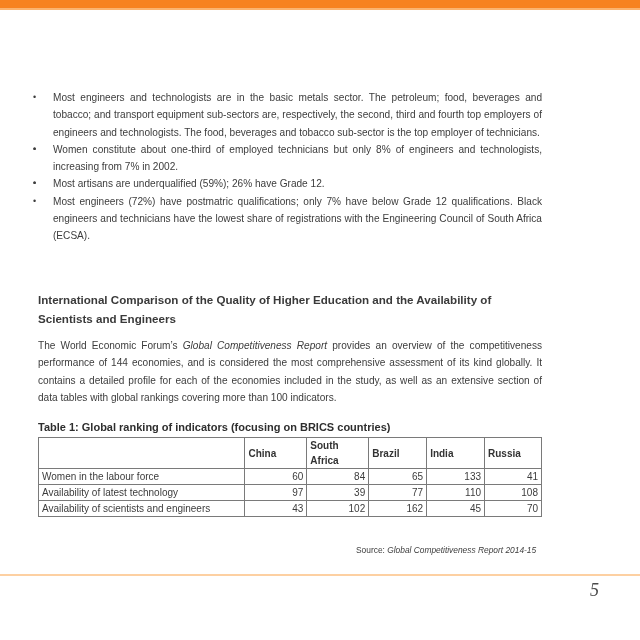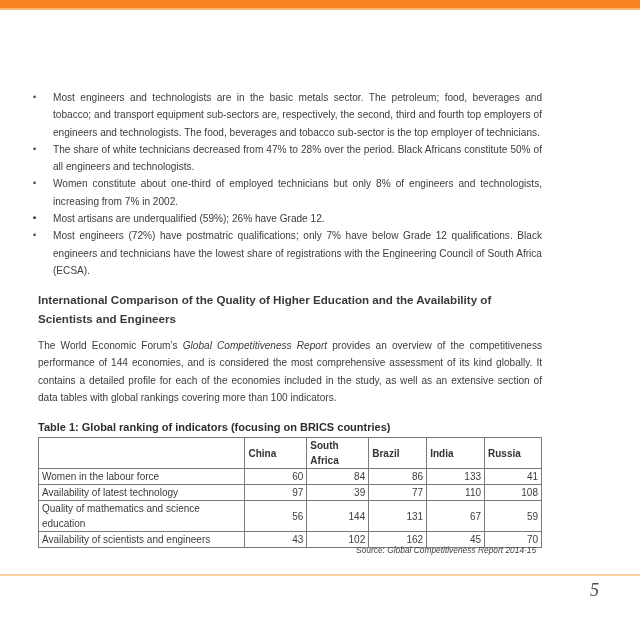--- a/index.html
+++ b/index.html
@@ -61,21 +61,21 @@
     }
   </style>
 </head>
 <body>
 
 <div class="top-bar"></div>
 <div class="top-bar-edge"></div>
 
 <ul class="bullets">
   <li><span class="dot">•</span><span>Most engineers and technologists are in the basic metals sector. The petroleum; food, beverages and tobacco; and transport equipment sub-sectors are, respectively, the second, third and fourth top employers of engineers and technologists. The food, beverages and tobacco sub-sector is the top employer of technicians.</span></li>
-  <li><span class="dot">•</span><span>The share of white technicians decreased from 47% to 28% over the period. Black Africans constitute 50% of all engineers and technologists.</span></li>
+  <li><span class="dot">•</span></li>
   <li><span class="dot">•</span><span>Women constitute about one-third of employed technicians but only 8% of engineers and technologists, increasing from 7% in 2002.</span></li>
   <li><span class="dot">•</span></li>
   <li><span class="dot">•</span><span>Most artisans are underqualified (59%); 26% have Grade 12.</span></li>
   <li><span class="dot">•</span><span>Most engineers (72%) have postmatric qualifications; only 7% have below Grade 12 qualifications. Black engineers and technicians have the lowest share of registrations with the Engineering Council of South Africa (ECSA).</span></li>
 </ul>
 
 <h2 class="section-heading">International Comparison of the Quality of Higher Education and the Availability of Scientists and Engineers</h2>
 
 <p class="intro"><span>The World Economic Forum’s </span><i>Global Competitiveness Report</i><span> provides an overview of the competitiveness performance of 144 economies, and is considered the most comprehensive assessment of its kind globally. It contains a detailed profile for each of the economies included in the study, as well as an extensive section of data tables with global rankings covering more than 100 indicators.</span></p>
 
@@ -98,39 +98,31 @@
       <th>Brazil</th>
       <th>India</th>
       <th>Russia</th>
     </tr>
   </thead>
   <tbody>
     <tr>
       <td>Women in the labour force</td>
       <td class="num">60</td>
       <td class="num">84</td>
-      <td class="num">86</td>
+      <td class="num">65</td>
       <td class="num">133</td>
       <td class="num">41</td>
     </tr>
     <tr>
       <td>Availability of latest technology</td>
       <td class="num">97</td>
       <td class="num">39</td>
       <td class="num">77</td>
       <td class="num">110</td>
       <td class="num">108</td>
-    </tr>
-    <tr>
-      <td>Quality of mathematics and science education</td>
-      <td class="num">56</td>
-      <td class="num">144</td>
-      <td class="num">131</td>
-      <td class="num">67</td>
-      <td class="num">59</td>
     </tr>
     <tr>
       <td>Availability of scientists and engineers</td>
       <td class="num">43</td>
       <td class="num">102</td>
       <td class="num">162</td>
       <td class="num">45</td>
       <td class="num">70</td>
     </tr>
   </tbody>

